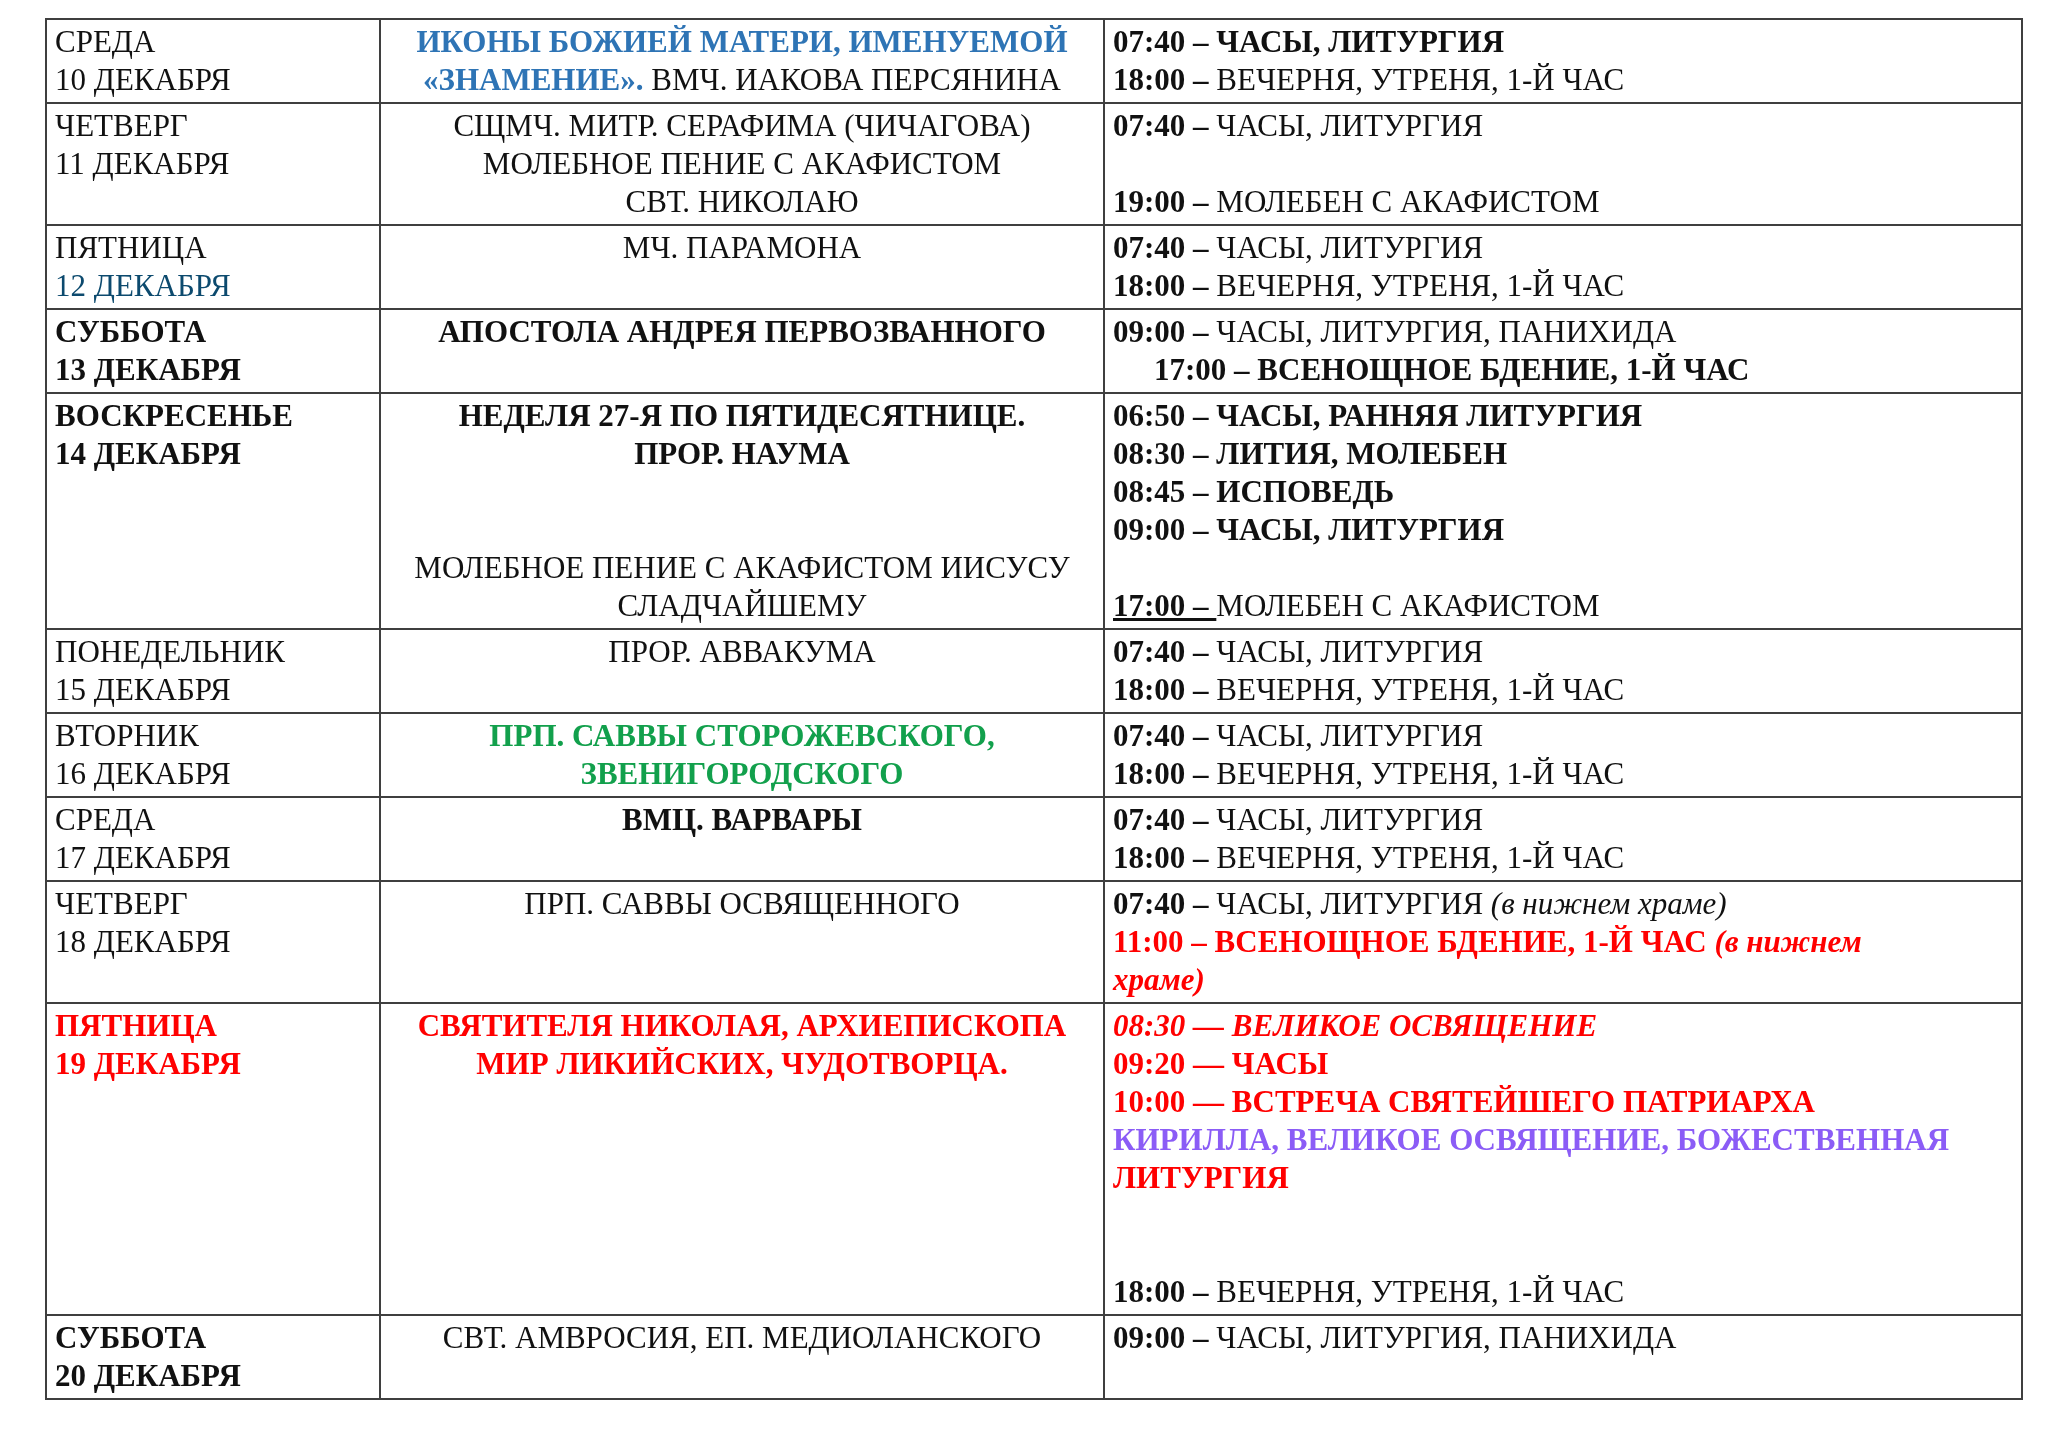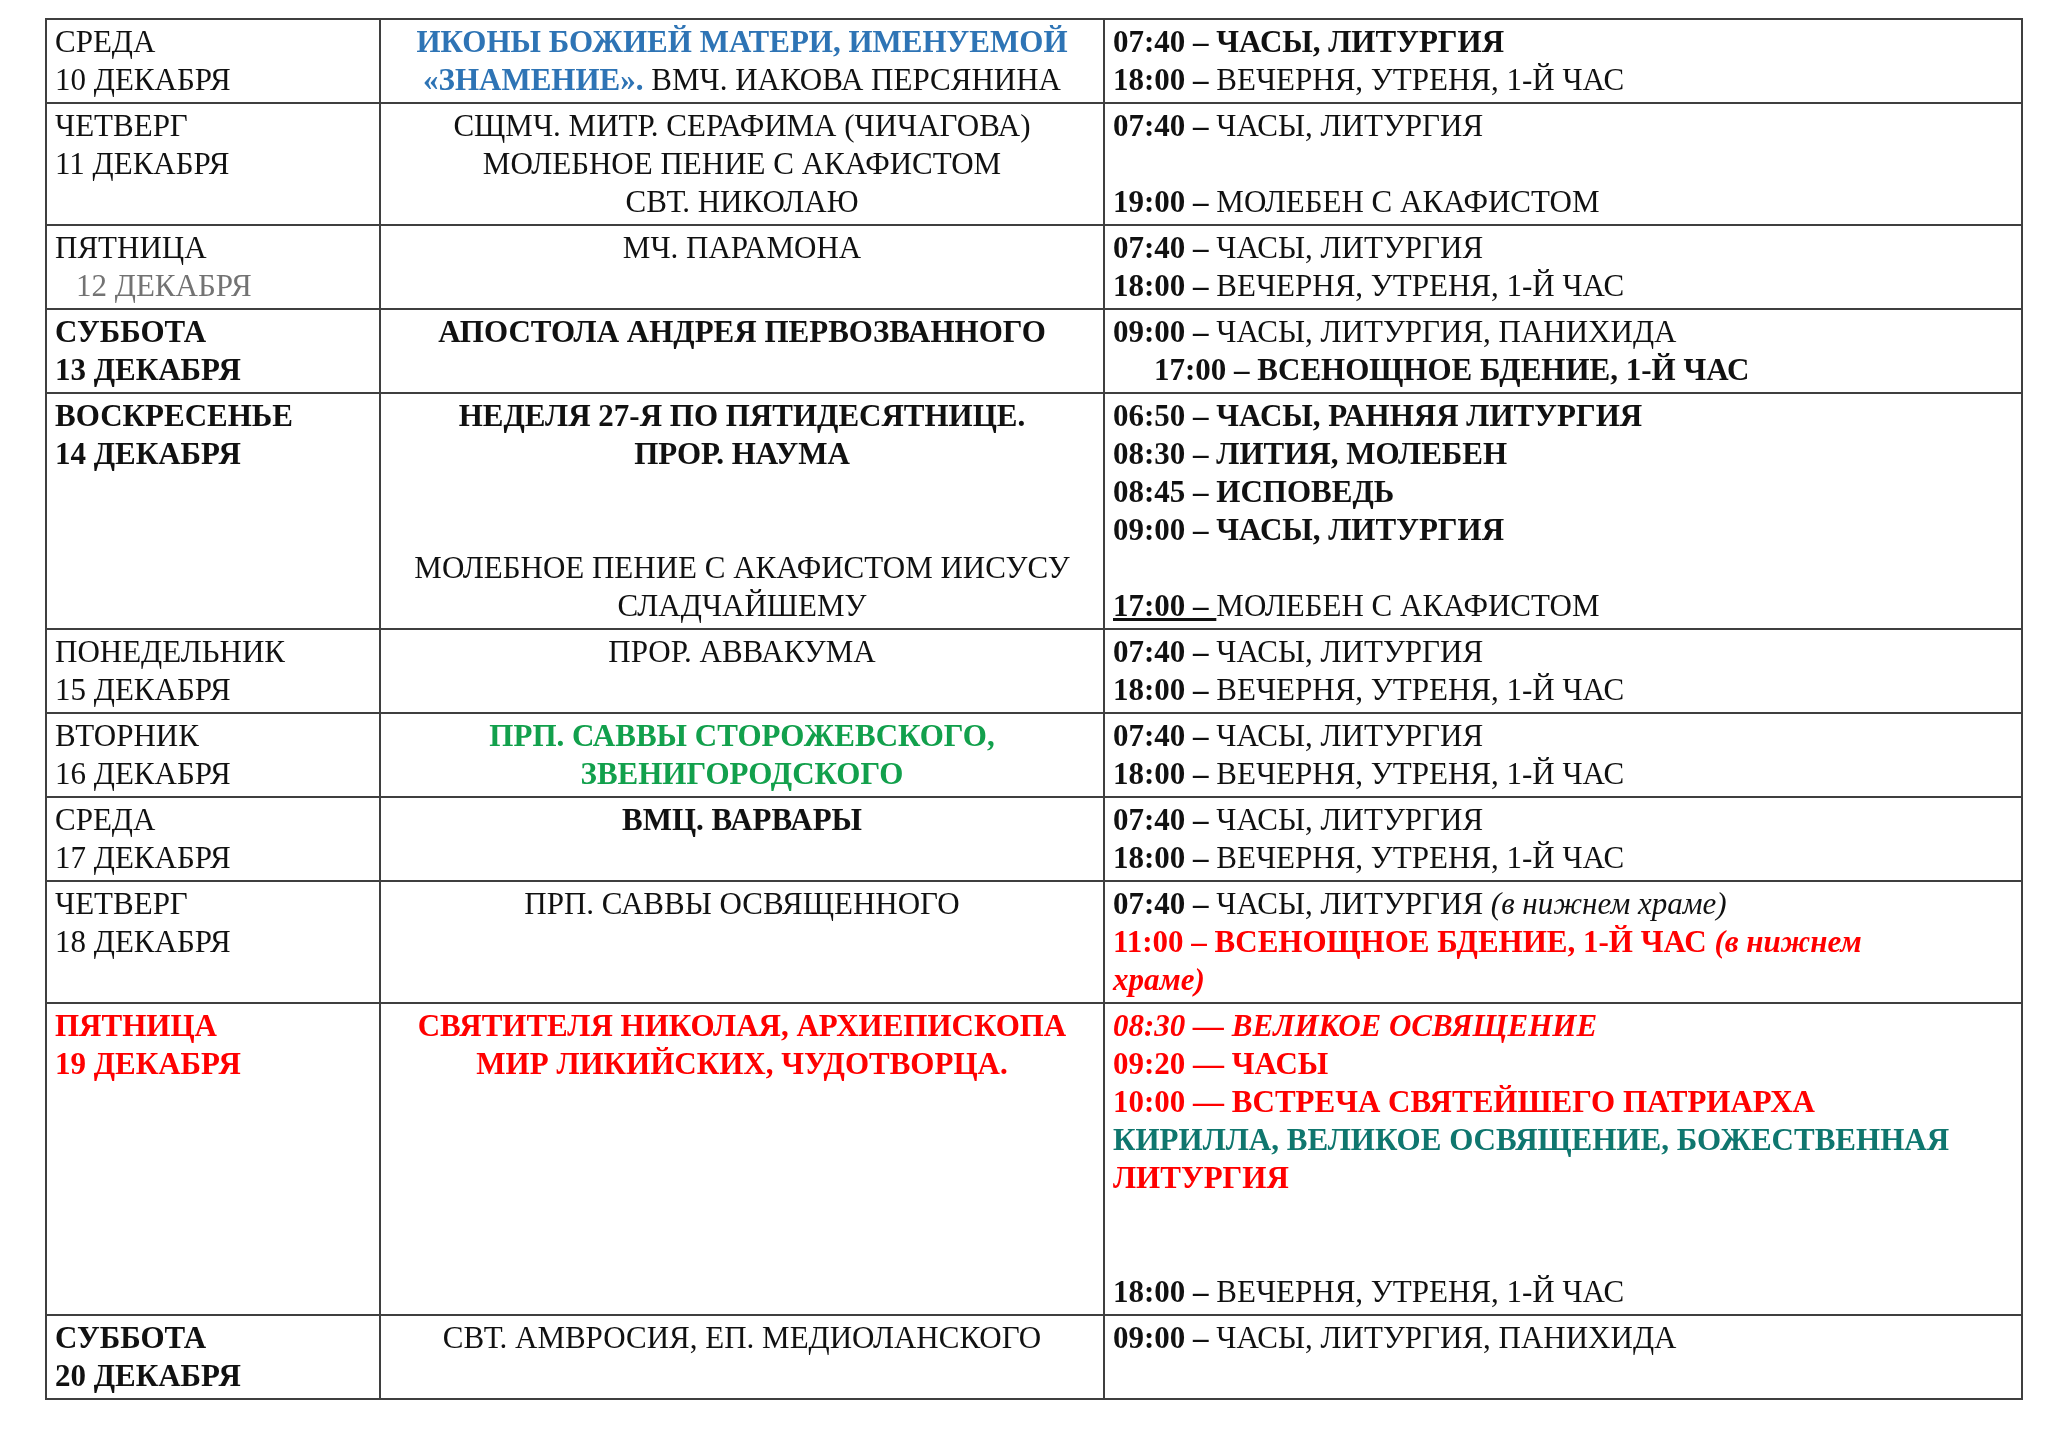--- a/index.html
+++ b/index.html
@@ -69,21 +69,21 @@
           </td>
           <td class="services-cell">
             <div class="line"><span class="b" style="color: rgb(17, 17, 17);">07:40 – </span><span style="color: rgb(17, 17, 17);">ЧАСЫ, ЛИТУРГИЯ</span></div>
             <div class="line">&nbsp;</div>
             <div class="line"><span class="b" style="color: rgb(17, 17, 17);">19:00 – </span><span style="color: rgb(17, 17, 17);">МОЛЕБЕН С АКАФИСТОМ</span></div>
           </td>
         </tr>
         <tr>
           <td class="day-cell">
             <div class="line"><span style="color: rgb(17, 17, 17);">ПЯТНИЦА</span></div>
-            <div class="line"><span style="color: #737373; margin-left: 21px;">12 ДЕКАБРЯ</span></div>
+            <div class="line"><span style="color: #0c4a6e;">12 ДЕКАБРЯ</span></div>
           </td>
           <td class="feast-cell">
             <div class="line"><span style="color: rgb(17, 17, 17);">МЧ. ПАРАМОНА</span></div>
           </td>
           <td class="services-cell">
             <div class="line"><span class="b" style="color: rgb(17, 17, 17);">07:40 – </span><span style="color: rgb(17, 17, 17);">ЧАСЫ, ЛИТУРГИЯ</span></div>
             <div class="line"><span class="b" style="color: rgb(17, 17, 17);">18:00 – </span><span style="color: rgb(17, 17, 17);">ВЕЧЕРНЯ, УТРЕНЯ, 1-Й ЧАС</span></div>
           </td>
         </tr>
         <tr>
@@ -181,21 +181,21 @@
             <div class="line"><span class="b" style="color: rgb(255, 0, 0);">19 ДЕКАБРЯ</span></div>
           </td>
           <td class="feast-cell">
             <div class="line"><span class="b" style="color: rgb(255, 0, 0);">СВЯТИТЕЛЯ НИКОЛАЯ, АРХИЕПИСКОПА</span></div>
             <div class="line"><span class="b" style="color: rgb(255, 0, 0);">МИР ЛИКИЙСКИХ, ЧУДОТВОРЦА.</span></div>
           </td>
           <td class="services-cell">
             <div class="line"><span class="b" style="color: rgb(255, 0, 0); font-style: italic;">08:30 — ВЕЛИКОЕ ОСВЯЩЕНИЕ</span></div>
             <div class="line"><span class="b" style="color: rgb(255, 0, 0);">09:20 — ЧАСЫ</span></div>
             <div class="line"><span class="b" style="color: rgb(255, 0, 0);">10:00 — ВСТРЕЧА СВЯТЕЙШЕГО ПАТРИАРХА</span></div>
-            <div class="line"><span class="b" style="color: #0f766e; margin-top: 28px;">КИРИЛЛА, ВЕЛИКОЕ ОСВЯЩЕНИЕ, БОЖЕСТВЕННАЯ</span></div>
+            <div class="line"><span class="b" style="color: #8b5cf6; margin-top: 28px;">КИРИЛЛА, ВЕЛИКОЕ ОСВЯЩЕНИЕ, БОЖЕСТВЕННАЯ</span></div>
             <div class="line"><span class="b" style="color: rgb(255, 0, 0);">ЛИТУРГИЯ</span></div>
             <div class="line">&nbsp;</div>
             <div class="line">&nbsp;</div>
             <div class="line"><span class="b" style="color: rgb(17, 17, 17);">18:00 – </span><span style="color: rgb(17, 17, 17);">ВЕЧЕРНЯ, УТРЕНЯ, 1-Й ЧАС</span></div>
           </td>
         </tr>
         <tr>
           <td class="day-cell">
             <div class="line"><span class="b" style="color: rgb(17, 17, 17);">СУББОТА</span></div>
             <div class="line"><span class="b" style="color: rgb(17, 17, 17);">20 ДЕКАБРЯ</span></div>

